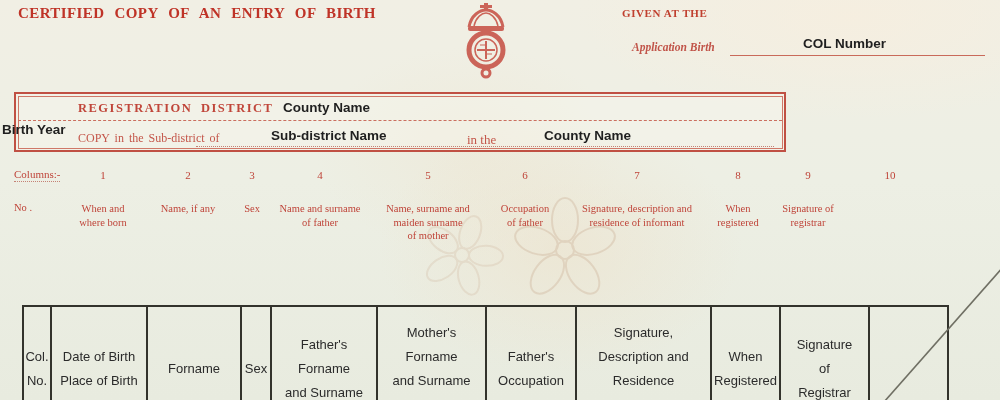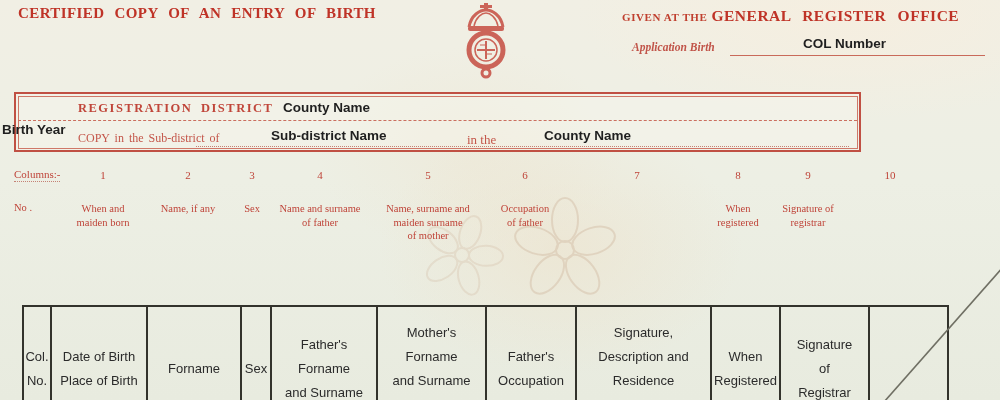--- a/index.html
+++ b/index.html
@@ -19,21 +19,21 @@
   .given-wrap { left:622px; top:7px; display:flex; align-items:baseline; gap:4px; white-space:nowrap; }
   .given-prefix { font-size:11px; font-weight:bold; letter-spacing:.6px; color:#c0402f; }
   .given-office { font-size:15.5px; font-weight:bold; letter-spacing:.5px; word-spacing:7px; color:#bf3327; }
 
   .app-label { left:632px; top:41px; font-size:11.5px; font-style:italic; font-weight:600; color:#c15449; }
   .app-line { left:730px; top:55px; width:255px; height:0; border-bottom:1.5px solid #c96a5a; }
   .typed { font-family:"Liberation Sans", sans-serif; font-weight:bold; color:#1f1f1f; }
   .app-value { left:803px; top:36px; font-size:13.5px; }
 
   
-  .reg-box { left:14px; top:92px; width:847px; height:60px; border:2px solid #c05043; background:rgba(250,250,240,0.35); }
+  .reg-box { left:14px; top:92px; width:772px; height:60px; border:2px solid #c05043; background:rgba(250,250,240,0.35); }
   .reg-inner { position:absolute; inset:1.5px; border:1px solid #cf7868; }
   .reg-row1-sep { position:absolute; left:2px; right:2px; top:26px; border-bottom:1.5px dashed #cb6f5f; }
   .reg-district-label { left:62px; top:7px; font-size:12.5px; font-weight:bold; letter-spacing:1.5px; word-spacing:4px; color:#c0463a; }
   .reg-district-value { left:267px; top:6px; font-size:13.5px; }
   .reg-dotted { position:absolute; left:180px; right:10px; top:52px; border-bottom:1.5px dotted #c58275; }
   .reg-birth-prefix { left:62px; top:37px; font-size:12px; color:#c4564a; word-spacing:2px; }
   .reg-subdistrict { left:255px; top:34px; font-size:13.5px; }
   .reg-inthe { left:451px; top:38px; font-size:13px; color:#c4564a;text-align:right; }
   .reg-county2 { left:528px; top:34px; font-size:13.5px; }
   .birth-year { left:2px; top:122px; font-size:13.5px; z-index:3; }
@@ -96,21 +96,20 @@
       <circle cx="26" cy="48" r="11" stroke-width="1.5"></circle>
       <path d="M26 39 v18 M17 48 h18" stroke-width="2"></path>
       <path d="M20 43 h5 M27 52 h5" stroke-width="1.2"></path>
       <circle cx="26" cy="71" r="4" stroke-width="3"></circle>
       <rect x="24" y="65" width="4" height="3" fill="#c8564a" stroke="none"></rect>
     </g>
   </svg>
 
   <div class="abs given-wrap">
     <span class="given-prefix">GIVEN AT THE</span>
-    <span class="given-office">GENERAL REGISTER OFFICE</span>
   </div>
 
   <div class="abs app-label">Application Birth</div>
   <div class="abs app-line"></div>
   <div class="abs typed app-value">COL Number</div>
 
   <div class="abs reg-box">
     <div class="reg-inner"></div>
     <div class="reg-row1-sep"></div>
     <div class="abs reg-district-label">REGISTRATION DISTRICT</div>
@@ -122,21 +121,21 @@
     <div class="abs typed reg-county2">County Name</div>
   </div>
   <div class="abs typed birth-year">Birth Year</div>
 
   <div class="abs col-label"><span class="ul">Columns:-</span></div>
   <div class="abs col-no">No .</div>
 
   <div class="gro-col" style="left:63px;width:80px;">
       <div class="num">1</div>
       <div class="lbl">When and
-maiden born</div>
+where born</div>
     </div>
   <div class="gro-col" style="left:148px;width:80px;">
       <div class="num">2</div>
       <div class="lbl">Name, if any</div>
     </div>
   <div class="gro-col" style="left:232px;width:40px;">
       <div class="num">3</div>
       <div class="lbl">Sex</div>
     </div>
   <div class="gro-col" style="left:265px;width:110px;">
@@ -150,20 +149,22 @@
 maiden surname
 of mother</div>
     </div>
   <div class="gro-col" style="left:480px;width:90px;">
       <div class="num">6</div>
       <div class="lbl">Occupation
 of father</div>
     </div>
   <div class="gro-col" style="left:557px;width:160px;">
       <div class="num">7</div>
+      <div class="lbl">Signature, description and
+residence of informant</div>
     </div>
   <div class="gro-col" style="left:703px;width:70px;">
       <div class="num">8</div>
       <div class="lbl">When
 registered</div>
     </div>
   <div class="gro-col" style="left:768px;width:80px;">
       <div class="num">9</div>
       <div class="lbl">Signature of
 registrar</div>

